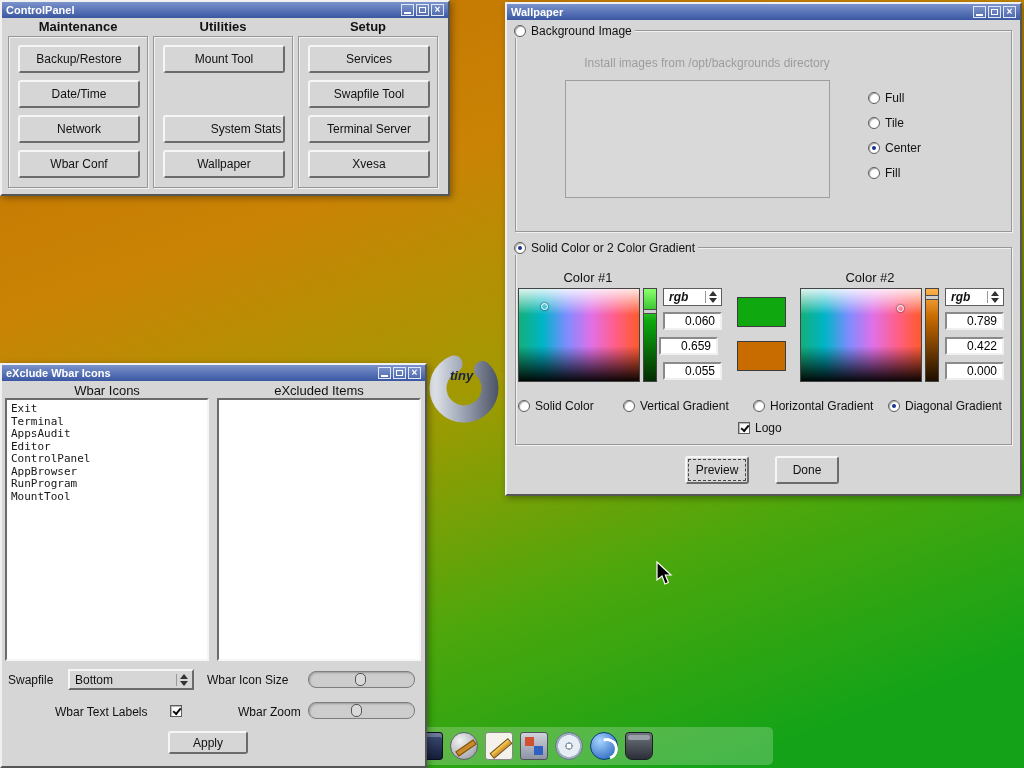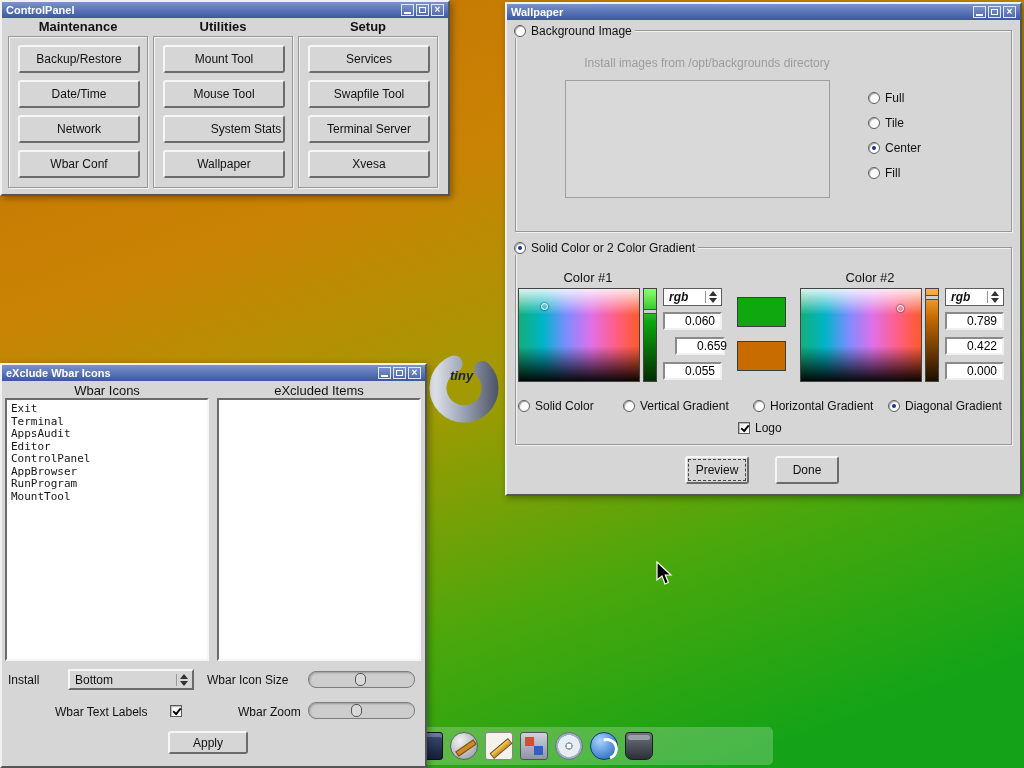--- a/index.html
+++ b/index.html
@@ -164,21 +164,20 @@
     <div class="hlabel" style="left:296px; top:1px; width:140px;">Setup</div>
 
     <div class="groupbox" style="left:6px; top:18px; width:140px; height:152px;">
       <button class="btn" style="left:9px; top:8px;   width:122px; height:28px;">Backup/Restore</button>
       <button class="btn" style="left:9px; top:43px;  width:122px; height:28px;">Date/Time</button>
       <button class="btn" style="left:9px; top:78px;  width:122px; height:28px;">Network</button>
       <button class="btn" style="left:9px; top:113px; width:122px; height:28px;">Wbar Conf</button>
     </div>
     <div class="groupbox" style="left:151px; top:18px; width:140px; height:152px;">
       <button class="btn" style="left:9px; top:8px;   width:122px; height:28px;">Mount Tool</button>
-      <button class="btn" style="left:9px; top:43px;  width:122px; height:28px;">Mouse Tool</button>
       <button class="btn" style="left:9px; top:78px;  width:122px; height:28px;padding-left:44px;">System Stats</button>
       <button class="btn" style="left:9px; top:113px; width:122px; height:28px;">Wallpaper</button>
     </div>
     <div class="groupbox" style="left:296px; top:18px; width:140px; height:152px;">
       <button class="btn" style="left:9px; top:8px;   width:122px; height:28px;">Services</button>
       <button class="btn" style="left:9px; top:43px;  width:122px; height:28px;">Swapfile Tool</button>
       <button class="btn" style="left:9px; top:78px;  width:122px; height:28px;">Terminal Server</button>
       <button class="btn" style="left:9px; top:113px; width:122px; height:28px;">Xvesa</button>
     </div>
   </div>
@@ -241,21 +240,21 @@
       <span class="vmark" style="top:22%;"></span>
     </div>
     <div class="modechoice" style="left:156px; top:268px; width:59px; height:18px;">
       <span>rgb</span>
       <span class="updown">
           <span class="tri-up"></span>
           <span class="tri-down"></span>
         </span>
     </div>
     <div class="valbox sunken-white" style="left:156px; top:292px; width:59px; height:18px;">0.060</div>
-    <div class="valbox sunken-white" style="left:168px; top:317px; width:50px; height:18px;">0.659</div>
+    <div class="valbox sunken-white" style="left:152px; top:317px; width:59px; height:18px;">0.659</div>
     <div class="valbox sunken-white" style="left:156px; top:342px; width:59px; height:18px;">0.055</div>
 
     <div class="swatch" style="left:230px; top:277px; width:49px; height:30px; background:#0fa80e;"></div>
     <div class="swatch" style="left:230px; top:321px; width:49px; height:30px; background:#c96c00;"></div>
 
     <div class="picker" style="left:293px; top:268px; width:122px; height:94px;">
       <span class="picker-dot" style="left:80%; top:17%;"></span>
     </div>
     <div class="vslider orange" style="left:418px; top:268px; width:14px; height:94px;">
       <span class="vmark" style="top:7%;"></span>
@@ -320,21 +319,21 @@
       <div class="list-item">Terminal</div>
       <div class="list-item">AppsAudit</div>
       <div class="list-item">Editor</div>
       <div class="list-item">ControlPanel</div>
       <div class="list-item">AppBrowser</div>
       <div class="list-item">RunProgram</div>
       <div class="list-item">MountTool</div>
     </div>
     <div class="listbox" style="left:215px; top:17px; width:204px; height:263px;"></div>
 
-    <div style="position:absolute; left:6px; top:292px; font-size:12px;">Install</div>
+    <div style="position:absolute; left:6px; top:292px; font-size:12px;">Swapfile</div>
     <div class="choice" style="left:66px; top:288px; width:126px; height:21px;">
       <span>Bottom</span>
       <span class="updown">
           <span class="tri-up"></span>
           <span class="tri-down"></span>
         </span>
     </div>
     <div style="position:absolute; left:205px; top:292px; font-size:12px;">Wbar Icon Size</div>
     <div class="slider" style="left:306px; top:290px; width:107px; height:17px;">
       <span class="thumb" style="left:44%;"></span>

